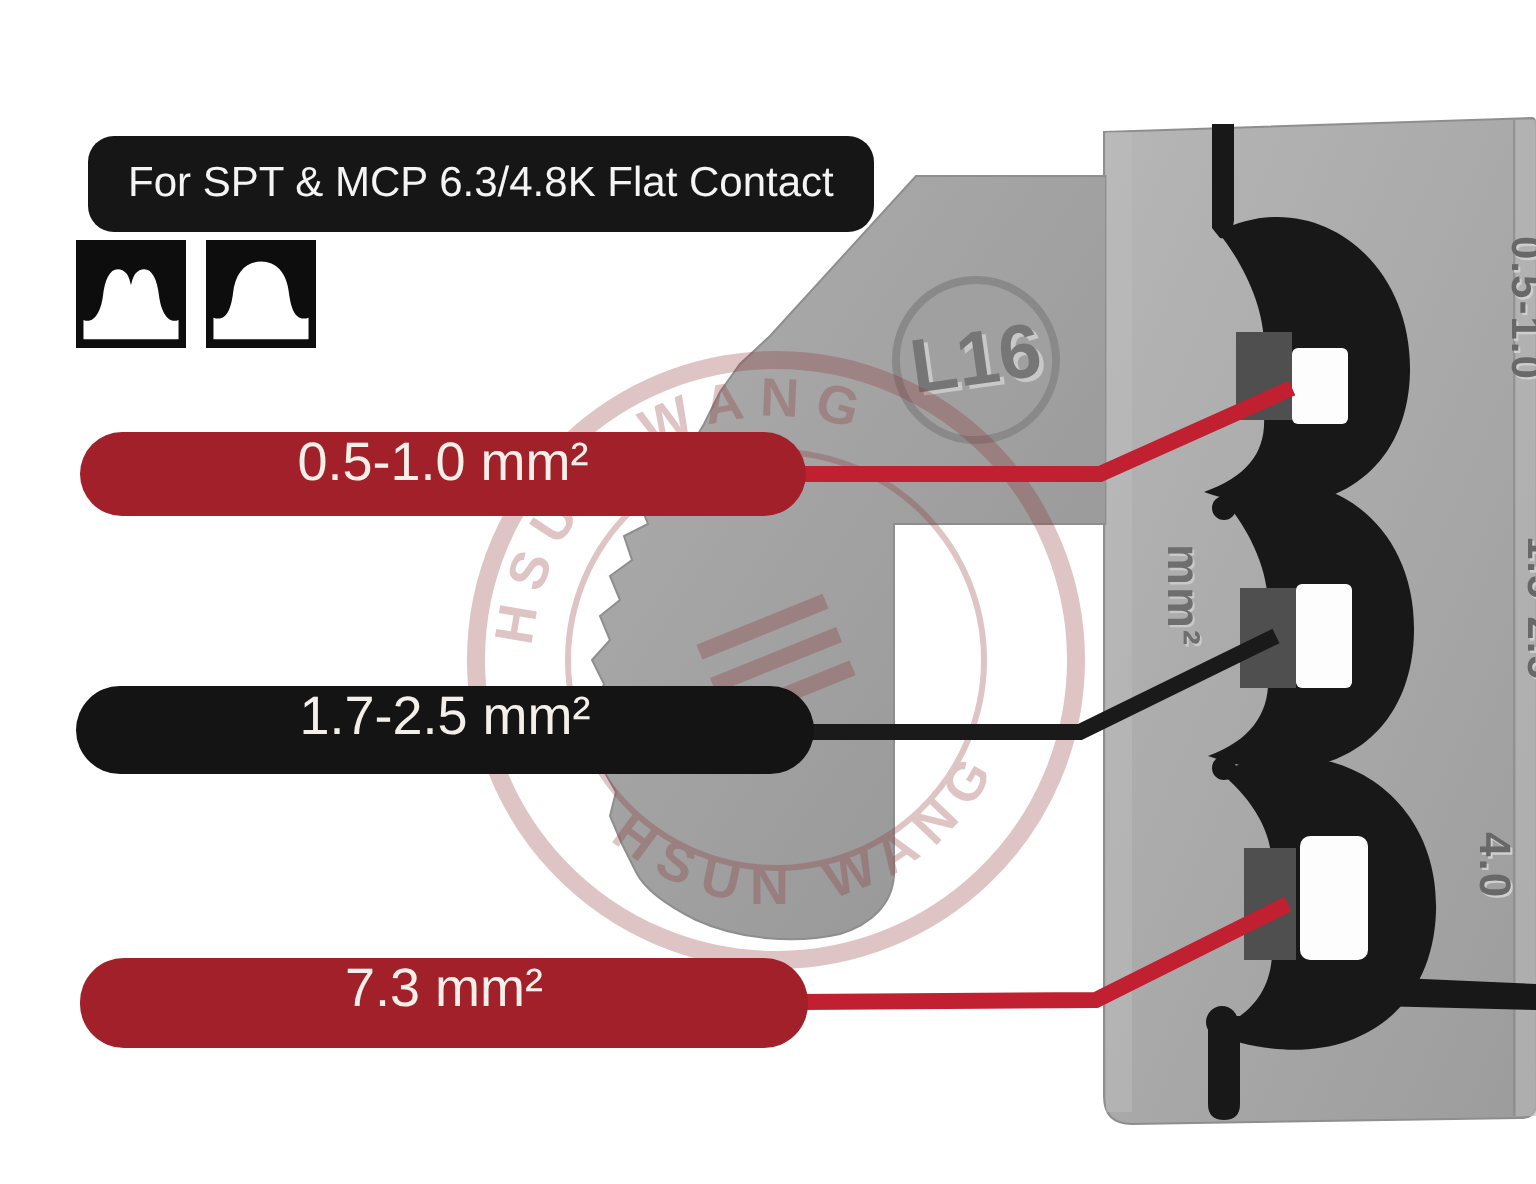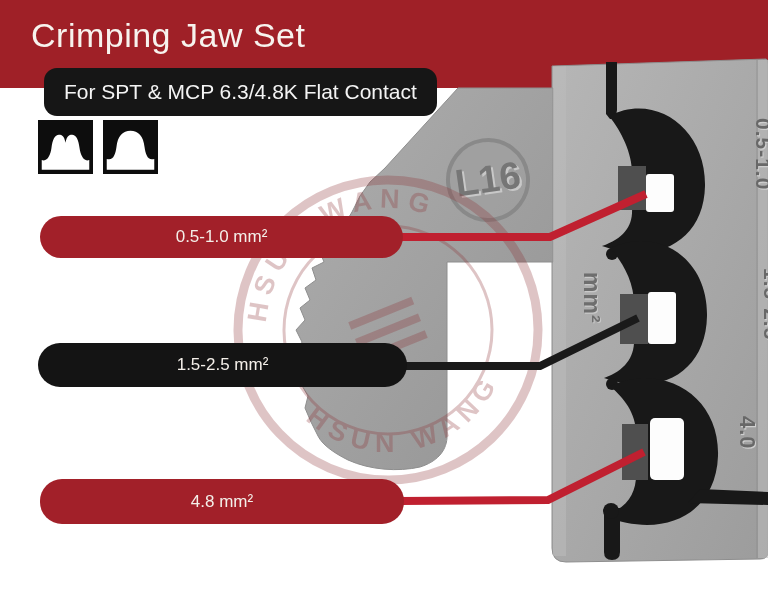--- a/index.html
+++ b/index.html
@@ -7,37 +7,34 @@
          font-family:"Liberation Sans", sans-serif;}
   .banner{position:absolute;left:0;top:0;width:768px;height:88px;background:#9f2027;}
   .title{position:absolute;left:31px;top:16px;font-size:34px;color:#f7f3ee;letter-spacing:.5px;}
   .subtitle{position:absolute;left:32px;top:68px;height:48px;background:#161616;color:#f4f4f4;
             border-radius:13px;display:flex;align-items:center;padding:0 20px;font-size:21px;
             white-space:nowrap;z-index:6;margin-left:12px;}
   .art{position:absolute;left:0;top:0;z-index:3;}
   .profile-icon{position:absolute;top:120px;width:55px;height:54px;background:#0d0d0d;z-index:6;}
   .profile-icon.left{left:38px;}
   .profile-icon.right{left:103px;}
-  .pill{position:absolute;display:flex;align-items:center;justify-content:center;
-        color:#f4efe9;font-size:17px;z-index:8;white-space:nowrap;}
+  .pill{position:absolute;display:flex;align-items:flex-start;justify-content:center;
+        color:#f4efe9;font-size:27px;z-index:8;white-space:nowrap;}
   .pill.red{background:#a22029;}
   .pill.black{background:#141414;}
   .pill1{left:40px;top:216px;width:363px;height:42px;border-radius:21px;}
   .pill2{left:38px;top:343px;width:369px;height:44px;border-radius:22px;}
   .pill3{left:40px;top:479px;width:364px;height:45px;border-radius:22px;}
   .stamp-txt{font-weight:bold;}
 </style>
 </head>
 <body>
 
 <div class="stage">
 
-  <div class="banner">
-    <div class="title">Crimping Jaw Set</div>
-  </div>
 
   <svg class="art" width="768" height="592" viewBox="0 0 768 592">
     <defs>
       <linearGradient id="gmetal" x1="0" y1="0" x2="1" y2="1">
         <stop offset="0" stop-color="#b6b6b6"></stop>
           <stop offset="1" stop-color="#9c9c9c"></stop>
       </linearGradient>
       <linearGradient id="gmetal2" x1="0" y1="0" x2="1" y2="1">
         <stop offset="0" stop-color="#aeaeae"></stop>
           <stop offset="1" stop-color="#949494"></stop>
@@ -138,19 +135,19 @@
     <svg width="55" height="54" viewBox="0 0 100 100">
       <path fill="#ffffff" d="M6,92 L6,72 C18,76 22,64 24,50 C26,30 36,20 50,20
             C64,20 74,30 76,50 C78,64 82,76 94,72 L94,92 Z"></path>
     </svg>
   </div>
 
   <div class="pill red pill1">
     <span>0.5-1.0 mm²</span>
   </div>
   <div class="pill black pill2">
-    <span>1.5-2.5 mm²</span>
+    <span>1.7-2.5 mm²</span>
   </div>
   <div class="pill red pill3">
-    <span>4.8 mm²</span>
+    <span>7.3 mm²</span>
   </div>
 
 </div>
 
 </body></html>

